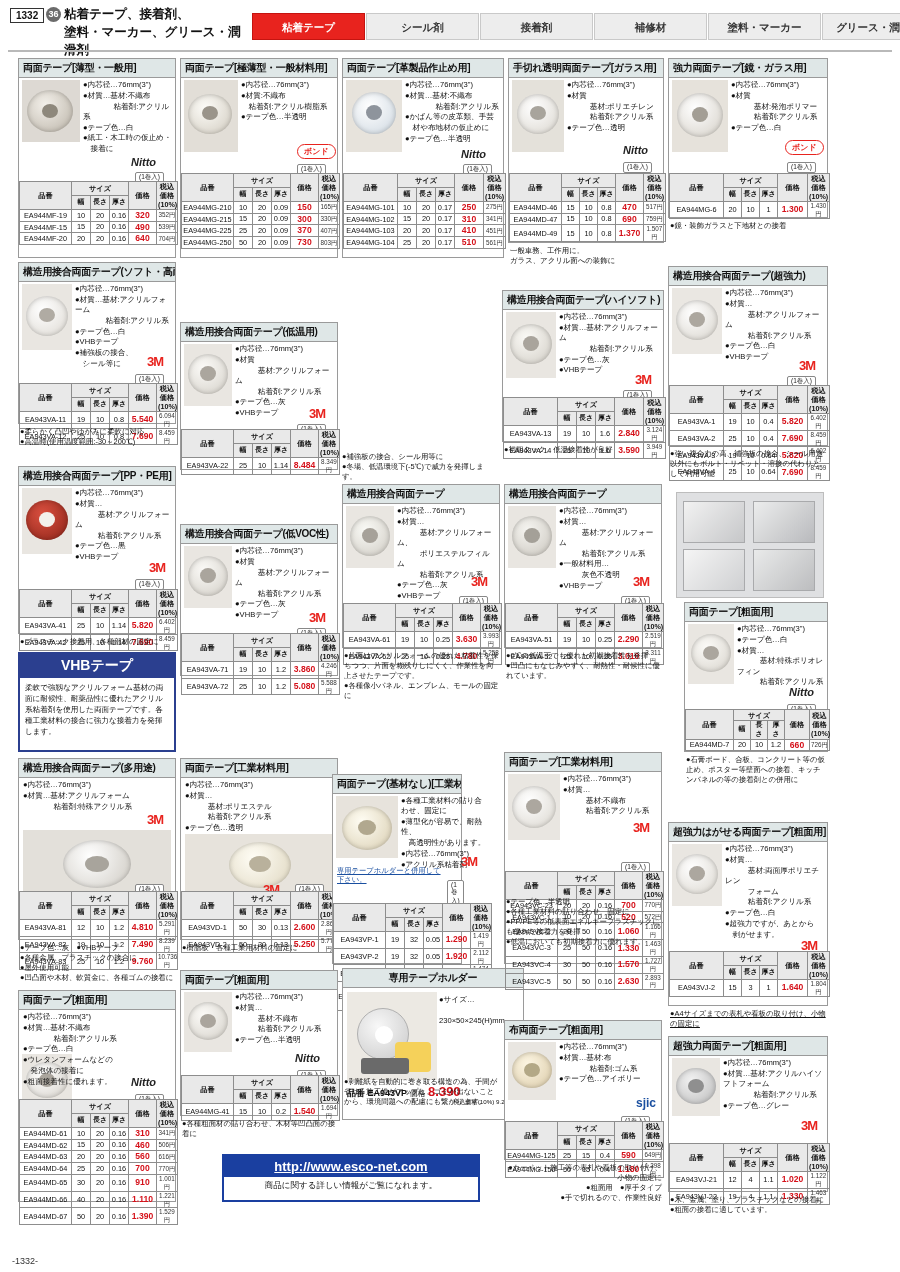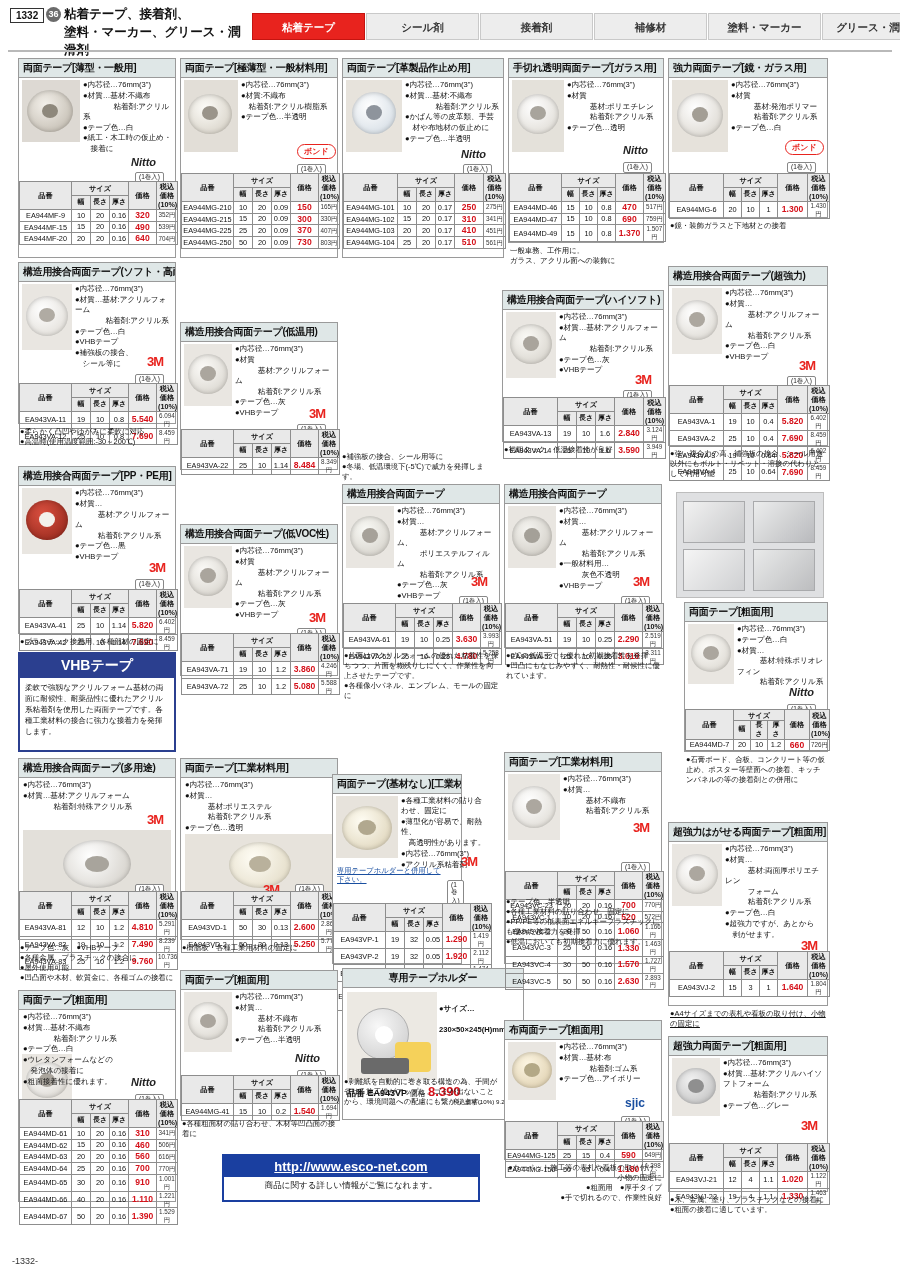--- a/index.html
+++ b/index.html
@@ -77,21 +77,21 @@
   td.tax { font-size: 6.3px; color: #333; text-align: right; padding-right: 1px; }
   .logo3m {
     position: absolute; color: #e8231e; font-weight: bold; font-size: 13px;
     font-family: "Liberation Sans", sans-serif; letter-spacing: -1px;
   }
   .nitto { position: absolute; font-size: 11px; font-weight: bold; font-style: italic; color: #222; }
   .bond {
     position: absolute; border: 1.5px solid #e8231e; border-radius: 9px;
     color: #e8231e; font-weight: bold; font-size: 8px; padding: 1px 6px; background:#fff;
   }
-  .sjic { position: absolute; color: #1a4fa0; font-weight: bold; font-size: 12px; }
+  .sjic { position: absolute; color: #1a4fa0; font-weight: bold; font-size: 12px; margin-left: 11px; }
   .maki {
     position: absolute; border: 1px solid #888; background: #fff;
     font-size: 6.5px; padding: 0px 3px; color: #222; border-radius: 2px;
   }
 
   
   .vhbbox {
     position: absolute; border: 2px solid #2b3f8f; background: #fff;
   }
   .vhbtitle {
@@ -168,21 +168,21 @@
             <td rowspan="2" class="sz-head">価格</td>
             <td rowspan="2" class="sz-head taxh" style="white-space:pre-line">税込価格
 (10%)</td>
           </tr>
       <tr>
             <th>幅</th>
             <th>長さ</th>
             <th>厚さ</th>
           </tr>
       <tr>
-            <td class="code">EA944MF-9</td>
+            <td class="code">EA944MF-19</td>
             <td>10</td>
             <td>20</td>
             <td>0.16</td>
             <td class="price">320</td>
             <td class="tax">352円</td>
           </tr>
       <tr>
             <td class="code">EA944MF-15</td>
             <td>15</td>
             <td>20</td>
@@ -1241,21 +1241,21 @@
             <td class="price">1.730</td>
             <td class="tax">1.903円</td>
           </tr>
     </tbody>
       </table>
   </div>
 
   <div class="panel" style="left:342px; top:968px; width:182px; height:152px;">
     <div class="ptitle" style="text-align:center;">専用テープホルダー</div>
     <div class="pbody" style="height:126px; padding:2px 3px;">
-      <div class="bullets" style="position:absolute; left:96px; top:16px; width:58px;font-weight:bold;">
+      <div class="bullets" style="position:absolute; left:96px; top:7px; width:58px;">
         <div>●サイズ…</div>
         <div>　230×50×245(H)mm</div>
       </div>
       <div class="photo" style="position:absolute; left:4px; top:4px; width:90px; height:88px; background:#ece9e3;">
         <div style="position:absolute;left:10px;top:16px;width:52px;height:52px;border-radius:50%;background:radial-gradient(circle at 40% 35%,#f8f8f8,#c9c9c9);border:1px solid #b0b0b0;"></div>
         <div style="position:absolute;left:28px;top:34px;width:18px;height:18px;border-radius:50%;background:#ffffff;"></div>
         <div style="position:absolute;left:48px;top:50px;width:36px;height:30px;background:#f5d15a;border-radius:4px;"></div>
         <div style="position:absolute;left:14px;top:66px;width:48px;height:16px;background:#6a6a6a;border-radius:3px;"></div>
       </div>
       <div style="position:absolute; left:4px; top:96px; width:150px; font-size:9px;">

